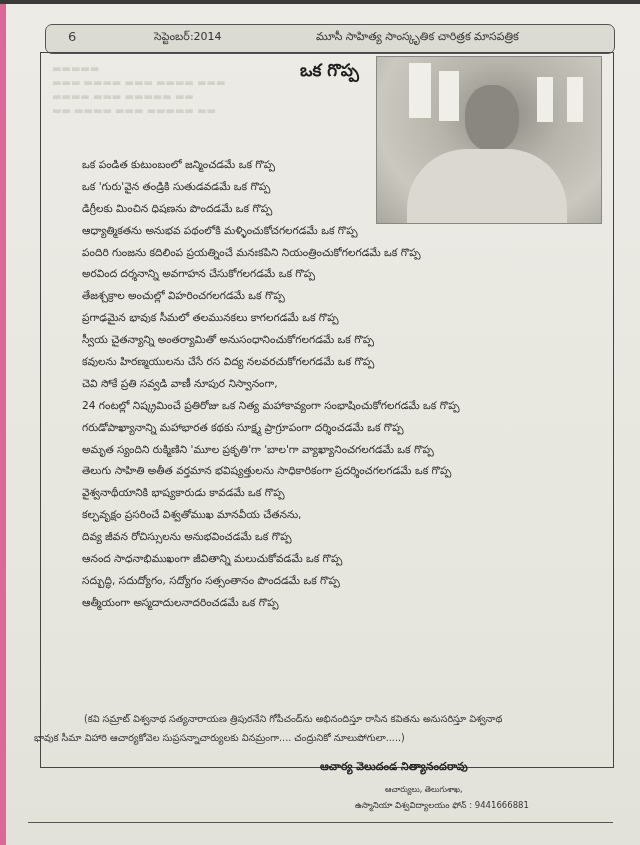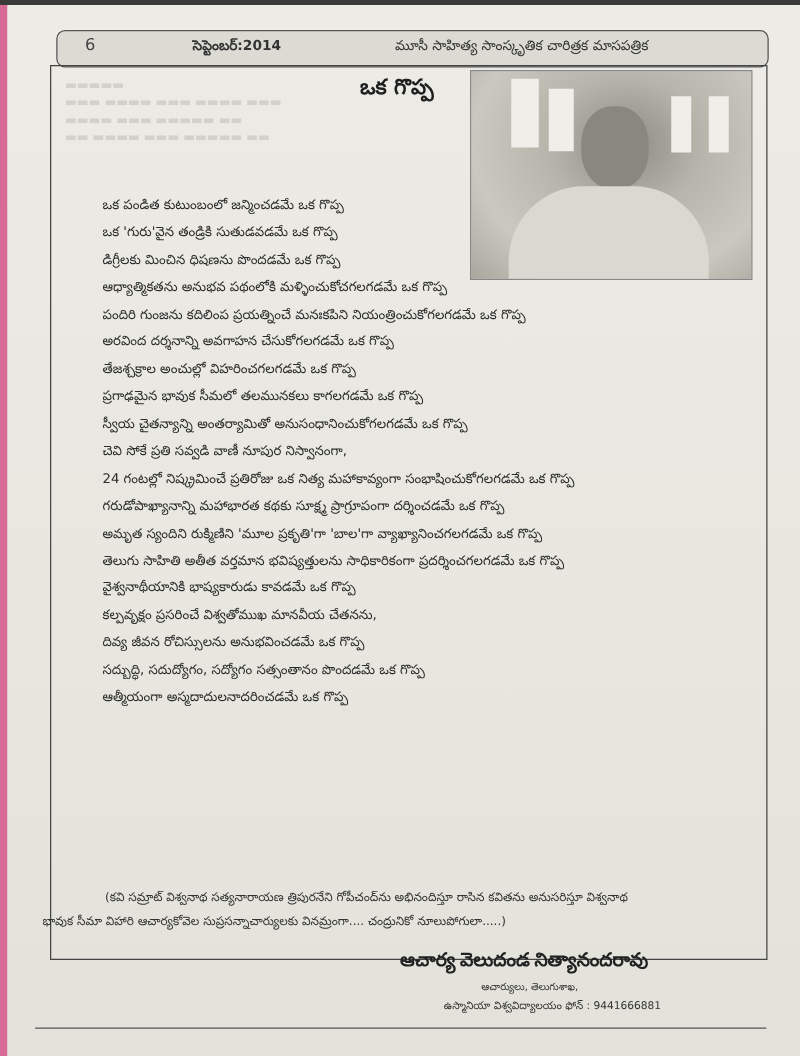--- a/index.html
+++ b/index.html
@@ -5,39 +5,39 @@
   html,body{margin:0;padding:0;}
   body{width:640px;height:845px;background:#e9e8e2;position:relative;overflow:hidden;
     font-family:"DejaVu Sans",sans-serif;color:#2a2a2a;}
   .pink-edge{position:absolute;left:0;top:0;width:6px;height:845px;background:#d96a98;}
   .top-shadow{position:absolute;left:0;top:0;width:640px;height:4px;background:#3a3a38;}
   .page{position:absolute;left:6px;top:4px;width:634px;height:841px;
     background:linear-gradient(180deg,#ecebe5 0%,#e7e6df 60%,#e3e2da 100%);}
   .header-band{position:absolute;left:45px;top:24px;width:568px;height:28px;
     border:1.5px solid #555;border-radius:7px;background:#dcdbd3;}
   .hdr-page{position:absolute;left:22px;top:4px;font-size:13px;color:#444;}
-  .hdr-date{position:absolute;left:108px;top:5px;font-size:11px;font-weight:bold;color:#333;}
+  .hdr-date{position:absolute;left:108px;top:5px;font-size:11px;font-weight:normal;color:#333;}
   .hdr-title{position:absolute;left:270px;top:5px;font-size:11px;color:#333;}
   .article-box{position:absolute;left:40px;top:52px;width:572px;height:714px;
     border:1.5px solid #444;border-right-width:1px;}
   .article-bottom-line{position:absolute;left:28px;top:822px;width:585px;height:1px;background:#555;}
   .bg-ghost{position:absolute;left:52px;top:62px;width:270px;color:#d3d2ca;font-size:10px;line-height:14px;}
-  .title{position:absolute;left:288px;top:60px;font-size:17px;font-weight:bold;color:#1e1e1e;}
+  .title{position:absolute;left:300px;top:60px;font-size:17px;font-weight:bold;color:#1e1e1e;}
   .photo{position:absolute;left:376px;top:56px;width:224px;height:166px;
     background:radial-gradient(ellipse at 55% 35%,#8d8a83 0%,#b7b4ac 35%,#cbc8c0 70%,#a9a69e 100%);
     border:1px solid #888;overflow:hidden;}
   .photo .win{position:absolute;background:#efeee9;}
   .photo .body{position:absolute;left:30px;top:92px;width:160px;height:90px;background:#dad8d1;border-radius:60px 60px 0 0;}
   .photo .head{position:absolute;left:88px;top:28px;width:54px;height:66px;background:#8a8780;border-radius:45%;}
   .poem{position:absolute;left:82px;top:154px;width:530px;}
   .poem .line{height:21.9px;font-size:10.6px;line-height:21.9px;white-space:nowrap;color:#2b2b2b;}
   .note{position:absolute;left:54px;top:709px;width:560px;font-size:9.6px;line-height:19px;color:#333;}
   .note .l1{padding-left:30px;white-space:nowrap;}
   .note .l2{margin-left:-20px;white-space:nowrap;}
-  .author{position:absolute;left:320px;top:760px;font-size:15px;font-weight:bold;color:#222;font-family:Liberation Serif, serif;}
+  .author{position:absolute;left:320px;top:760px;font-size:11px;font-weight:bold;color:#222;}
   .aff1{position:absolute;left:385px;top:785px;font-size:8px;color:#333;}
   .aff2{position:absolute;left:330px;top:800px;font-size:8.5px;color:#333;margin-left:25px;}
 </style>
 </head>
 <body>
 
 <div class="pink-edge"></div>
 <div class="page"></div>
 <div class="top-shadow"></div>
 
@@ -70,28 +70,30 @@
 <div class="poem">
   <div class="line">ఒక పండిత కుటుంబంలో జన్మించడమే ఒక గొప్ప</div>
   <div class="line">ఒక 'గురు'వైన తండ్రికి సుతుడవడమే ఒక గొప్ప</div>
   <div class="line">డిగ్రీలకు మించిన ధిషణను పొందడమే ఒక గొప్ప</div>
   <div class="line">ఆధ్యాత్మికతను అనుభవ పథంలోకి      మళ్ళించుకోచగలగడమే ఒక గొప్ప</div>
   <div class="line">పందిరి గుంజను కదిలింప ప్రయత్నించే మనఃకపిని నియంత్రించుకోగలగడమే ఒక గొప్ప</div>
   <div class="line">అరవింద దర్శనాన్ని అవగాహన చేసుకోగలగడమే ఒక గొప్ప</div>
   <div class="line">తేజశ్చక్రాల అంచుల్లో విహరించగలగడమే ఒక గొప్ప</div>
   <div class="line">ప్రగాఢమైన భావుక సీమలో తలమునకలు కాగలగడమే ఒక గొప్ప</div>
   <div class="line">స్వీయ చైతన్యాన్ని అంతర్యామితో అనుసంధానించుకోగలగడమే ఒక గొప్ప</div>
+  <div class="line">కవులను హిరణ్మయులను చేసే రస విద్య నలవరచుకోగలగడమే ఒక గొప్ప</div>
   <div class="line">చెవి సోకే ప్రతి సవ్వడి వాణీ నూపుర నిస్వానంగా,</div>
   <div class="line">24 గంటల్లో నిష్క్రమించే ప్రతిరోజు ఒక నిత్య మహాకావ్యంగా సంభాషించుకోగలగడమే ఒక గొప్ప</div>
   <div class="line">గరుడోపాఖ్యానాన్ని మహాభారత కథకు సూక్ష్మ ప్రాగ్రూపంగా దర్శించడమే ఒక గొప్ప</div>
   <div class="line">అమృత స్యందిని రుక్మిణిని 'మూల ప్రకృతి'గా 'బాల'గా వ్యాఖ్యానించగలగడమే ఒక గొప్ప</div>
   <div class="line">తెలుగు సాహితి అతీత వర్తమాన భవిష్యత్తులను సాధికారికంగా ప్రదర్శించగలగడమే ఒక గొప్ప</div>
   <div class="line">వైశ్వనాథీయానికి భాష్యకారుడు కావడమే ఒక గొప్ప</div>
   <div class="line">కల్పవృక్షం ప్రసరించే విశ్వతోముఖ మానవీయ చేతనను,</div>
   <div class="line">దివ్య జీవన రోచిస్సులను అనుభవించడమే ఒక గొప్ప</div>
+  <div class="line">ఆనంద సాధనాభిముఖంగా జీవితాన్ని మలుచుకోవడమే ఒక గొప్ప</div>
   <div class="line">సద్బుద్ధి, సదుద్యోగం, సద్యోగం సత్సంతానం పొందడమే ఒక గొప్ప</div>
   <div class="line">ఆత్మీయంగా అస్మదాదులనాదరించడమే ఒక గొప్ప</div>
 </div>
 
 <div class="note">
   <div class="l1">(కవి సమ్రాట్ విశ్వనాథ సత్యనారాయణ త్రిపురనేని గోపీచంద్‌ను అభినందిస్తూ రాసిన కవితను అనుసరిస్తూ విశ్వనాథ</div>
   <div class="l2">భావుక సీమా విహారి ఆచార్యకోవెల సుప్రసన్నాచార్యులకు వినమ్రంగా.... చంద్రునికో నూలుపోగులా.....)</div>
 </div>
 
 <div class="author">ఆచార్య వెలుదండ నిత్యానందరావు</div>

